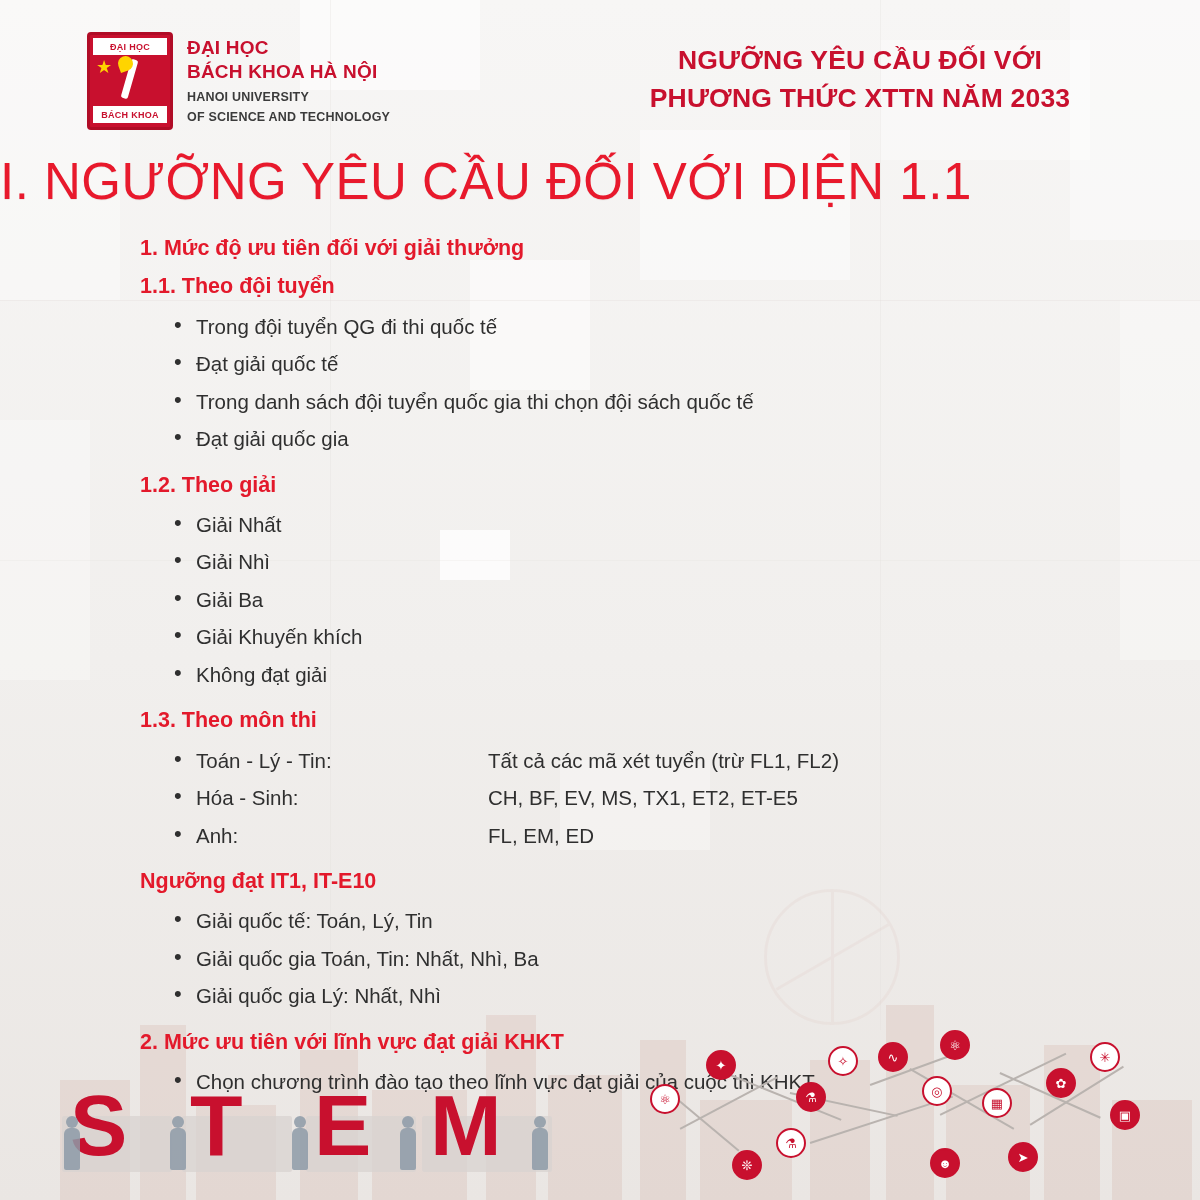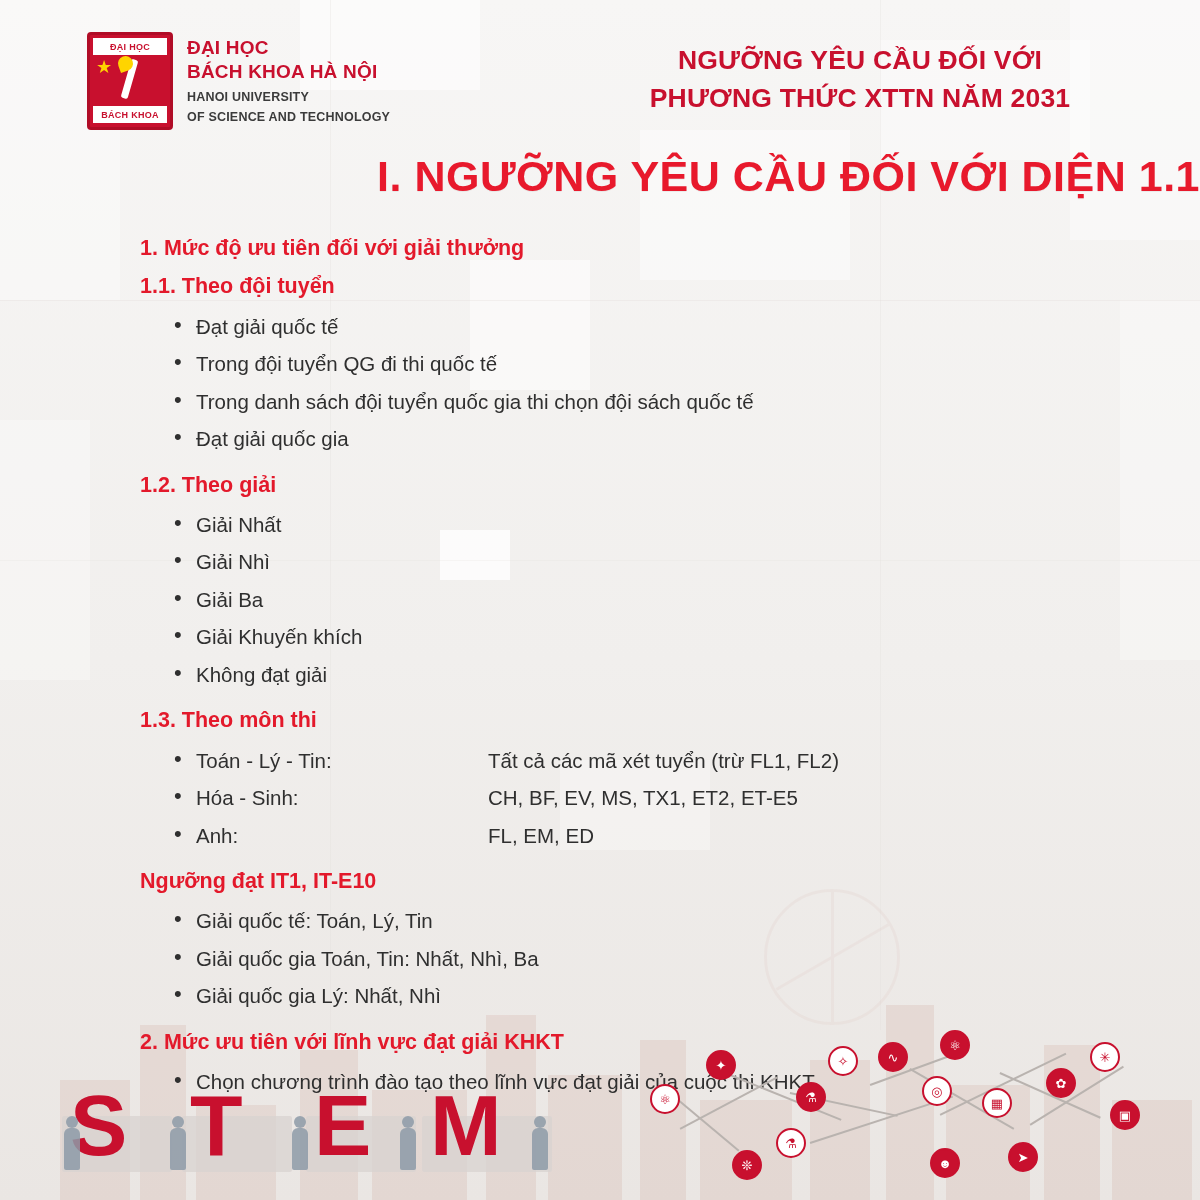--- a/index.html
+++ b/index.html
@@ -177,24 +177,24 @@
     font-size: 26.5px;
     line-height: 1.42;
     letter-spacing: .2px;
     width: 560px;
   }
 
   
   .main-title {
     position: absolute;
     top: 152px; left: 0; right: 0;
-    text-align: right;
+    text-align: left;
     color: #e8192c;
-    font-weight: 700;
-    font-size: 43px;
+    font-weight: 400;
+    font-size: 51px;
     letter-spacing: .5px;
     text-shadow: 0 1px 0 rgba(0,0,0,.05);
   }
 
   
   .content {
     position: absolute;
     top: 232px;
     left: 140px;
     right: 60px;
@@ -357,34 +357,34 @@
       </div>
       <div class="logo-text">
         <div class="l1">ĐẠI HỌC</div>
         <div class="l1">BÁCH KHOA HÀ NỘI</div>
         <div class="l2">HANOI UNIVERSITY</div>
         <div class="l2">OF SCIENCE AND TECHNOLOGY</div>
       </div>
     </div>
     <div class="header-title">
       <div>NGƯỠNG YÊU CẦU ĐỐI VỚI</div>
-      <div>PHƯƠNG THỨC XTTN NĂM 2031</div>
+      <div>PHƯƠNG THỨC XTTN NĂM 2033</div>
     </div>
   </div>
 
   <div class="main-title">I. NGƯỠNG YÊU CẦU ĐỐI VỚI DIỆN 1.1</div>
 
   <div class="content">
 
     <div class="sec-head">1. Mức độ ưu tiên đối với giải thưởng</div>
 
     <div class="sec-head">1.1. Theo đội tuyển</div>
     <ul class="bullets">
+      <li>Trong đội tuyển QG đi thi quốc tế</li>
       <li>Đạt giải quốc tế</li>
-      <li>Trong đội tuyển QG đi thi quốc tế</li>
       <li>Trong danh sách đội tuyển quốc gia thi chọn đội sách quốc tế</li>
       <li>Đạt giải quốc gia</li>
     </ul>
 
     <div class="sec-head gap">1.2. Theo giải</div>
     <ul class="bullets">
       <li>Giải Nhất</li>
       <li>Giải Nhì</li>
       <li>Giải Ba</li>
       <li>Giải Khuyến khích</li>

